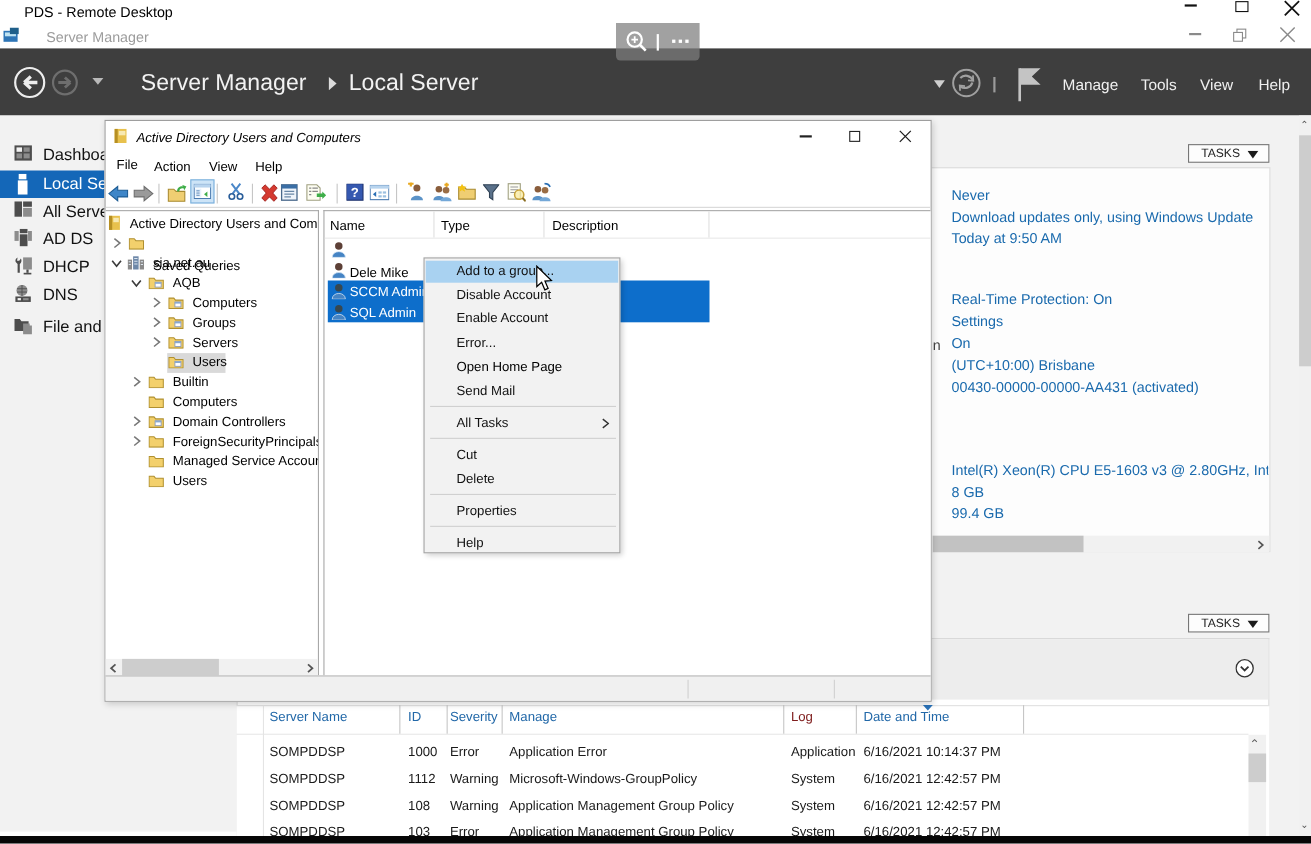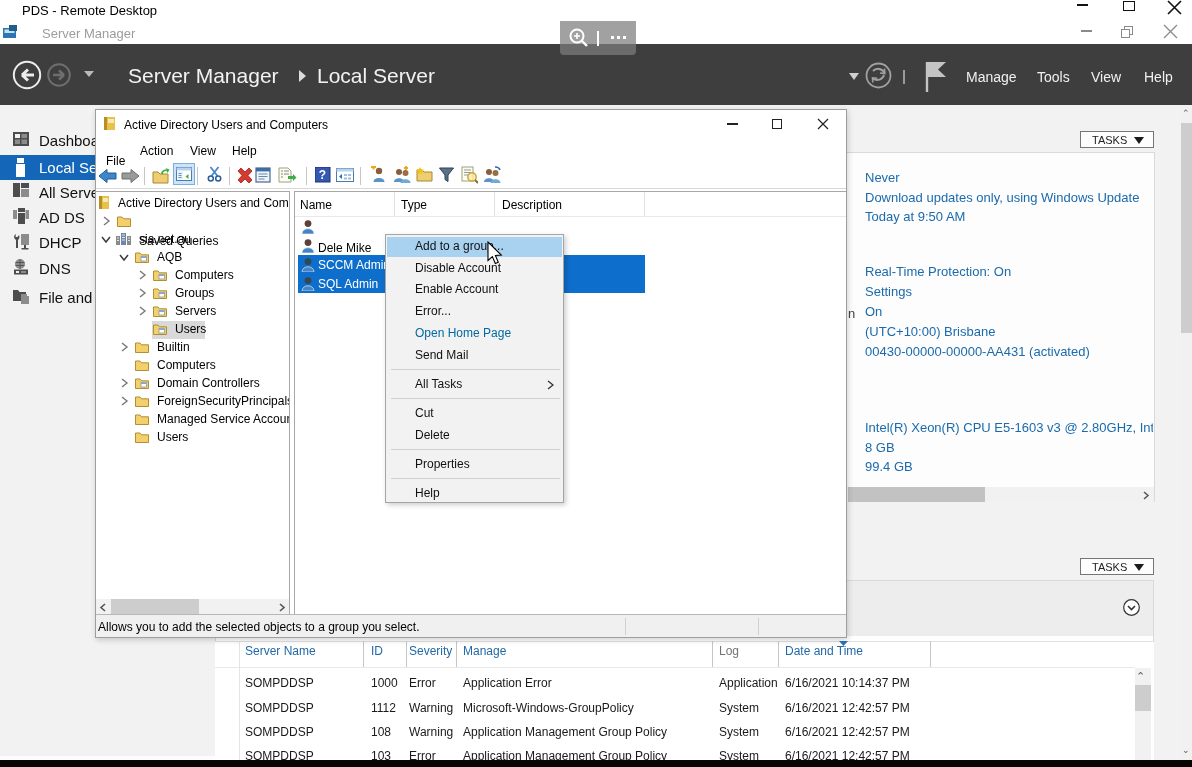--- a/index.html
+++ b/index.html
@@ -182,21 +182,21 @@
   <div class="abs sep" style="left:563px;top:0;height:26px;"></div>
   <div class="abs sep" style="left:715px;top:0;height:26px;"></div>
 
   <svg class="abs" style="left:624px;top:0px" width="10" height="6">
       <path d="M0 0 L9 0 L4.5 5 Z" fill="#2a72b8"></path>
     </svg>
   <div class="abs" style="left:30px;top:3px;color:#2268a8;">Server Name</div>
   <div class="abs" style="left:156px;top:3px;color:#2268a8;">ID</div>
   <div class="abs" style="left:194px;top:3px;color:#2268a8;">Severity</div>
   <div class="abs" style="left:248px;top:3px;color:#2268a8;">Manage</div>
-  <div class="abs" style="left:504px;top:3px;color:#737373;">Log</div>
+  <div class="abs" style="left:504px;top:3px;color:#7f1d1d;">Log</div>
   <div class="abs" style="left:570px;top:3px;color:#2268a8;">Date and Time</div>
 
   <div class="abs" style="left:30px;top:35px;">SOMPDDSP</div>
     <div class="abs" style="left:156px;top:35px;">1000</div>
     <div class="abs" style="left:194px;top:35px;">Error</div>
     <div class="abs" style="left:248px;top:35px;">Application Error</div>
     <div class="abs" style="left:504px;top:35px;">Application</div>
     <div class="abs" style="left:570px;top:35px;">6/16/2021 10:14:37 PM</div>
   <div class="abs" style="left:30px;top:60px;">SOMPDDSP</div>
     <div class="abs" style="left:156px;top:60px;">1112</div>
@@ -229,28 +229,28 @@
   <div class="abs" style="left:1px;top:640px;font-size:9px;color:#5a5a5a;">⌄</div>
 </div>
 
 <div id="aduc" class="abs" style="left:95px;top:109px;width:752px;height:529px;background:#ffffff;border:1px solid #9e9e9e;box-shadow:1px 2px 6px rgba(0,0,0,0.18);font-size:12px;color:#000;">
 
   <svg class="abs" style="left:8px;top:7px" width="13" height="13">
     <rect x="0" y="0" width="11" height="13" fill="#e8c14d"></rect>
     <rect x="0" y="0" width="3" height="13" fill="#b68f23"></rect>
     <rect x="4" y="2" width="6" height="4" fill="#f7e9b3"></rect>
   </svg>
-  <div class="abs" style="left:28px;top:8px;">Active Directory Users and Computers</div>
+  <div class="abs" style="left:28px;top:8px;font-style:italic;">Active Directory Users and Computers</div>
   <div class="abs" style="left:631px;top:13px;width:11px;height:1.5px;background:#222;"></div>
   <div class="abs" style="left:676px;top:9px;width:10px;height:10px;border:1.2px solid #222;"></div>
   <svg class="abs" style="left:721px;top:8px;" width="12" height="12">
       <path d="M1 1 L11 11 M11 1 L1 11" stroke="#222" stroke-width="1.2"></path>
     </svg>
 
-  <div class="abs" style="left:10px;top:44px;text-align:right;">File</div>
+  <div class="abs" style="left:10px;top:33px;text-align:right;">File</div>
   <div class="abs" style="left:44px;top:34px;">Action</div>
   <div class="abs" style="left:94px;top:34px;">View</div>
   <div class="abs" style="left:136px;top:34px;">Help</div>
 
   <div class="abs" style="left:0;top:78px;width:750px;height:1px;background:#d8d8d8;"></div>
   <svg class="abs" style="left:2px;top:58px" width="19" height="16">
       <path d="M1 8 L9 1.5 L9 5 L18 5 L18 11 L9 11 L9 14.5 Z" fill="#3e86c8" stroke="#1d5c94" stroke-width="1"></path>
     </svg>
   <svg class="abs" style="left:25px;top:58px" width="19" height="16">
       <path d="M18 8 L10 1.5 L10 5 L1 5 L1 11 L10 11 L10 14.5 Z" fill="#9a9a9a" stroke="#6e6e6e" stroke-width="1"></path>
@@ -491,33 +491,32 @@
       <circle cx="7" cy="4.6" r="3.4" fill="#37474f"></circle>
       <path d="M1 15 C1 8 13 8 13 15 Z" fill="#4584c4" stroke="#d8e6f4" stroke-width="0.7"></path>
     </svg>
     <svg class="abs" style="left:6px;top:84px" width="14" height="15">
       <circle cx="7" cy="4.6" r="3.4" fill="#37474f"></circle>
       <path d="M1 15 C1 8 13 8 13 15 Z" fill="#4584c4" stroke="#d8e6f4" stroke-width="0.7"></path>
     </svg>
   </div>
 
   <div class="abs" style="left:0;top:504px;width:750px;height:23px;background:#f0f0f0;border-top:1px solid #b8b8b8;">
-    <div class="abs" style="left:2px;top:5px;">Allows you to add the selected objects to a group you select.</div>
     <div class="abs" style="left:529px;top:3px;width:1px;height:17px;background:#d0d0d0;"></div>
     <div class="abs" style="left:662px;top:3px;width:1px;height:17px;background:#d0d0d0;"></div>
   </div>
 </div>
 
 <div id="ctx" class="abs" style="left:385px;top:234px;width:179px;height:269px;background:#f2f2f2;border:1px solid #a5a5a5;box-shadow:2px 2px 5px rgba(0,0,0,0.2);font-size:12px;color:#111;">
   <div class="abs" style="left:1px;top:2px;width:175px;height:20px;background:#a9d2f1;"></div>
   <div class="abs" style="left:29px;top:4px;">Add to a group...</div>
   <div class="abs" style="left:29px;top:26px;">Disable Account</div>
   <div class="abs" style="left:29px;top:47px;">Enable Account</div>
   <div class="abs" style="left:29px;top:69px;">Error...</div>
-  <div class="abs" style="left:29px;top:91px;color:#0369a1;">Open Home Page</div>
+  <div class="abs" style="left:29px;top:91px;color:#000000;">Open Home Page</div>
   <div class="abs" style="left:29px;top:113px;">Send Mail</div>
   <div class="abs" style="left:5px;top:134px;width:169px;height:1px;background:#d0d0d0;"></div>
   <div class="abs" style="left:29px;top:142px;">All Tasks</div>
   <svg class="abs" style="left:161px;top:145px" width="7" height="10">
       <path d="M1 1 L6 5 L1 9" stroke="#333" stroke-width="1.3" fill="none"></path>
     </svg>
   <div class="abs" style="left:5px;top:163px;width:169px;height:1px;background:#d0d0d0;"></div>
   <div class="abs" style="left:29px;top:171px;">Cut</div>
   <div class="abs" style="left:29px;top:193px;">Delete</div>
   <div class="abs" style="left:5px;top:214px;width:169px;height:1px;background:#d0d0d0;"></div>

